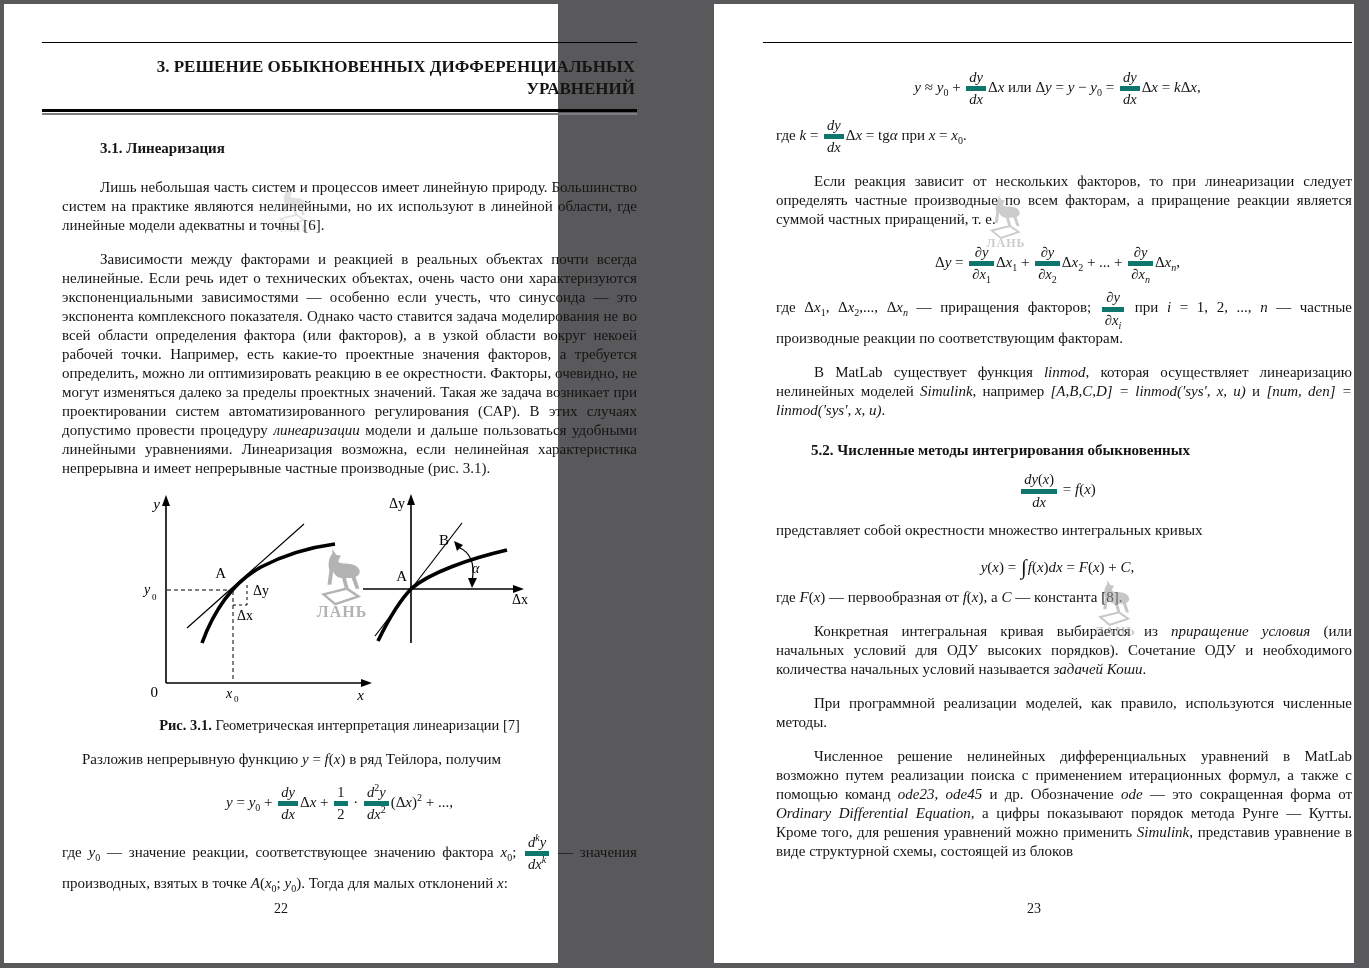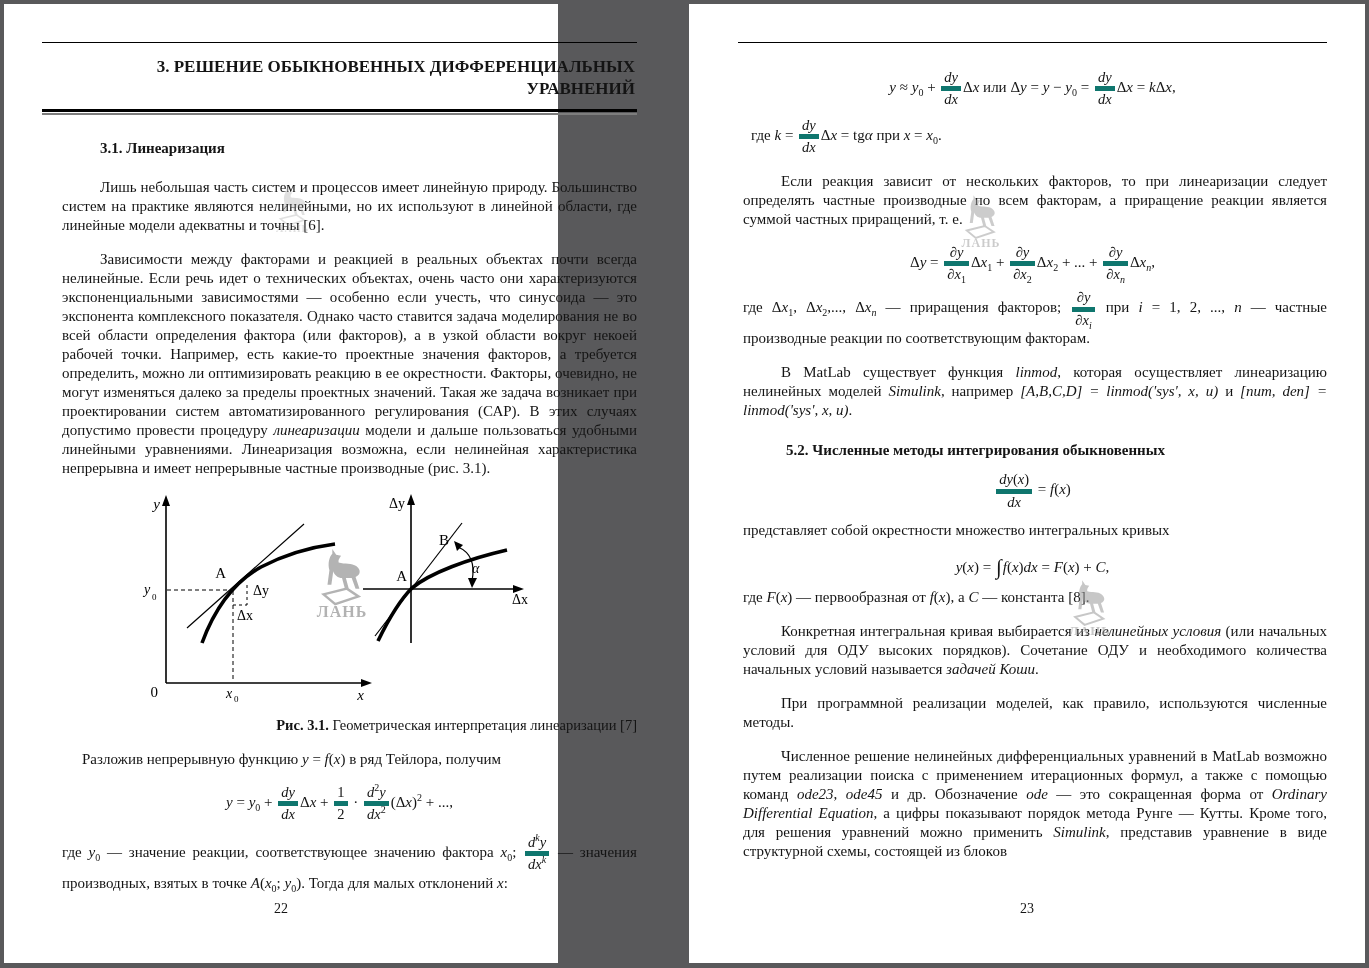--- a/index.html
+++ b/index.html
@@ -1,36 +1,36 @@
 <!DOCTYPE html>
 <html><head>
 <meta charset="utf-8">
 <style>
   html,body{margin:0;padding:0;background:#59595b;}
   .stage{position:relative;width:1369px;height:968px;background:#59595b;overflow:hidden;
          font-family:"Liberation Serif",serif;color:#141414;}
   .page{position:absolute;top:4px;height:959px;background:#ffffff;}
   .page.l{left:4px;width:554px;}
-  .page.r{left:689px;width:676px;}
+  .page.r{left:714px;width:608px;padding-left:32px;}
   .col{position:absolute;top:38px;}
   .page.l .col{left:38px;width:595px;}
   .page.r .col{left:49px;width:589px;}
   .rule{height:0;border-top:1.6px solid #000;}
   .title{margin:13px 2px 0 0;text-align:right;font-weight:bold;font-size:17px;line-height:22px;}
   .drule{margin-top:9px;height:1px;border-top:3px solid #000;border-bottom:2px solid #7d7d7d;}
   .h31{margin:25px 0 0 58px;font-weight:bold;font-size:15px;}
   .h32{margin:20px 0 0 48px;font-weight:bold;font-size:15px;line-height:21px;}
   .bodytext{font-size:15px;line-height:19px;text-align:justify;}
   .page.l .bodytext{margin-left:20px;}
-  .page.r .bodytext{margin-left:5px;}
+  .page.r .bodytext{margin-left:13px;}
   .ind{text-indent:38px;}
   .formula{font-size:15px;text-align:center;}
   .fline{font-size:15px;line-height:19px;}
   .page.r .fline{margin-left:13px;}
-  .caption{margin-top:5px;text-align:right;font-size:14.5px;}
+  .caption{margin-top:5px;text-align:center;font-size:14.5px;}
   .fig{margin:5px 0 0 74px;}
   .pagenum{position:absolute;top:897px;left:0;width:100%;text-align:center;font-size:14px;}
   .it{font-style:italic;}
   .bf{font-weight:bold;}
   .rm{font-style:normal;}
   .intg{font-size:21px;vertical-align:-2px;padding:0 1px;}
   .frac{display:inline-flex;flex-direction:column;vertical-align:middle;text-align:center;
         margin:0 2px;line-height:1.2;font-size:14.5px;}
   .fn{display:block;border-bottom:5px solid #0f766e;padding:0 3px;}
   .fd{display:block;padding:0 3px;}
@@ -187,21 +187,21 @@
             <span class="fn"><span class="it">dy</span><span class="rm">(</span><span class="it">x</span><span class="rm">)</span></span>
             <span class="fd"><span class="it">dx</span></span>
           </span><span class="rm"> = </span><span class="it">f</span><span class="rm">(</span><span class="it">x</span><span class="rm">)</span></div>
 
       <p class="bodytext" style="margin-top:10px">представляет собой окрестности множество интегральных кривых</p>
 
       <div class="formula" style="margin-top:6px"><span class="it">y</span><span class="rm">(</span><span class="it">x</span><span class="rm">) = </span><span class="intg">∫</span><span class="it">f</span><span class="rm">(</span><span class="it">x</span><span class="rm">)</span><span class="it">dx</span><span class="rm"> = </span><span class="it">F</span><span class="rm">(</span><span class="it">x</span><span class="rm">) + </span><span class="it">C</span><span class="rm">,</span></div>
 
       <p class="bodytext" style="margin-top:8px"><span class="rm">где </span><span class="it">F</span><span class="rm">(</span><span class="it">x</span><span class="rm">)</span><span class="rm"> — первообразная от </span><span class="it">f</span><span class="rm">(</span><span class="it">x</span><span class="rm">)</span><span class="rm">, а </span><span class="it">C</span><span class="rm"> — константа [8].</span></p>
 
-      <p class="bodytext ind" style="margin-top:0"><span class="rm">Конкретная интегральная кривая выбирается из </span><span class="it">нелинейных условия</span><span class="rm"> (или начальных условий для ОДУ высоких порядков). Сочетание ОДУ и необходимого количества начальных условий называется </span><span class="it">задачей Коши</span><span class="rm">.</span></p>
+      <p class="bodytext ind" style="margin-top:0"><span class="rm">Конкретная интегральная кривая выбирается из </span><span class="it">приращение условия</span><span class="rm"> (или начальных условий для ОДУ высоких порядков). Сочетание ОДУ и необходимого количества начальных условий называется </span><span class="it">задачей Коши</span><span class="rm">.</span></p>
 
       <p class="bodytext ind" style="margin-top:0">При программной реализации моделей, как правило, используются численные методы.</p>
 
       <p class="bodytext ind" style="margin-top:0"><span class="rm">Численное решение нелинейных дифференциальных уравнений в MatLab возможно путем реализации поиска с применением итерационных формул, а также с помощью команд </span><span class="it">ode23</span><span class="rm">, </span><span class="it">ode45</span><span class="rm"> и др. Обозначение </span><span class="it">ode</span><span class="rm"> — это сокращенная форма от </span><span class="it">Ordinary Differential Equation</span><span class="rm">, а цифры показывают порядок метода Рунге — Кутты. Кроме того, для решения уравнений можно применить </span><span class="it">Simulink</span><span class="rm">, представив уравнение в виде структурной схемы, состоящей из блоков</span></p>
     </div>
 
     <div class="pagenum">23</div>
 
     <div class="wm" style="left:272px;top:189px;opacity:.5">
       <svg width="40" height="48" viewBox="0 0 48 64">

